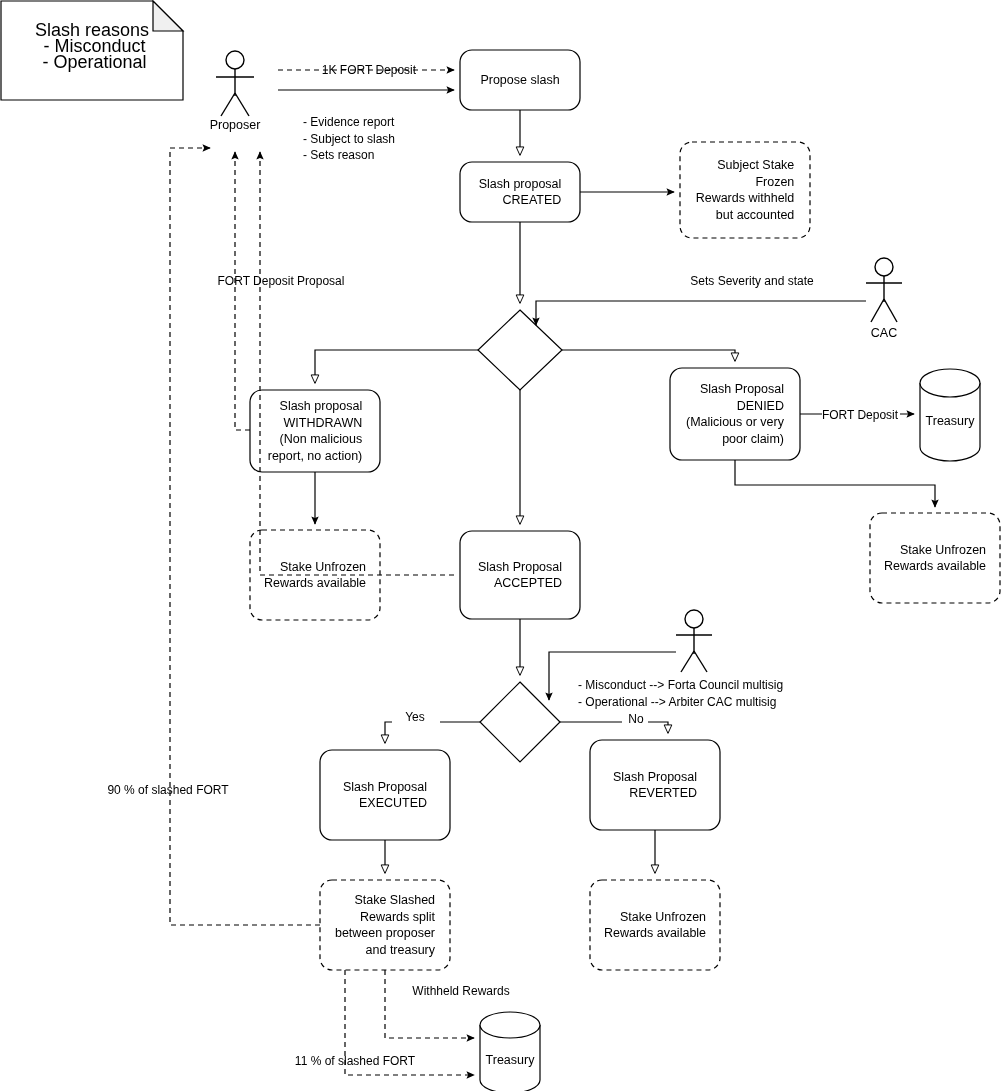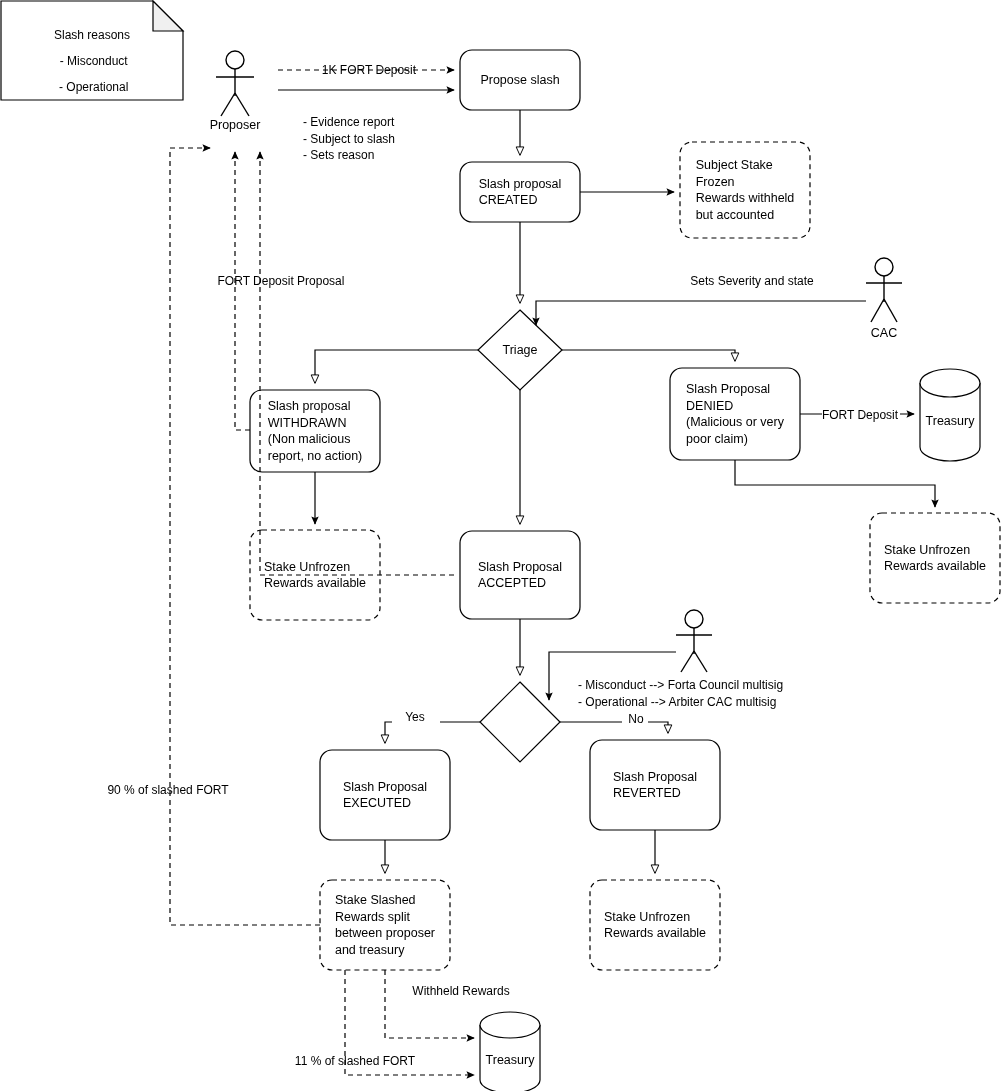--- a/index.html
+++ b/index.html
@@ -24,41 +24,41 @@
     left: 0;
     width: 1001px;
     height: 1091px;
   }
   .node-label {
     position: absolute;
     display: flex;
     align-items: center;
     justify-content: center;
     flex-direction: column;
-    text-align: left;
+    text-align: right;
     color: #000000;
     font-size: 12.5px;
     line-height: 16.5px;
     pointer-events: none;
     white-space: pre;
   }
   .edge-label {
     position: absolute;
     color: #000000;
     font-size: 12px;
     line-height: 16.5px;
     background: transparent;
     white-space: pre;
     text-align: center;
   }
   .note-label {
     position: absolute;
     color: #000000;
-    font-size: 12px;
-    line-height: 26px;
+    font-size: 18px;
+    line-height: 16px;
     text-align: center;
     white-space: pre;
   }
   .actor-label {
     position: absolute;
     color: #000000;
     font-size: 12.5px;
     text-align: center;
     white-space: pre;
   }
@@ -253,21 +253,20 @@
   <div class="node-label" style="left:460px; top:50px; width:120px; height:60px;">Propose slash</div>
 
   <div class="node-label" style="left:460px; top:162px; width:120px; height:60px;">Slash proposal
 CREATED</div>
 
   <div class="node-label" style="left:680px; top:142px; width:130px; height:96px;">Subject Stake
 Frozen
 Rewards withheld
 but accounted</div>
 
-  <div class="node-label" style="left:478px; top:310px; width:84px; height:80px;">Triage</div>
 
   <div class="node-label" style="left:250px; top:390px; width:130px; height:82px;">Slash proposal
 WITHDRAWN
 (Non malicious
 report, no action)</div>
 
   <div class="node-label" style="left:670px; top:368px; width:130px; height:92px;">Slash Proposal
 DENIED
 (Malicious or very
 poor claim)</div>

